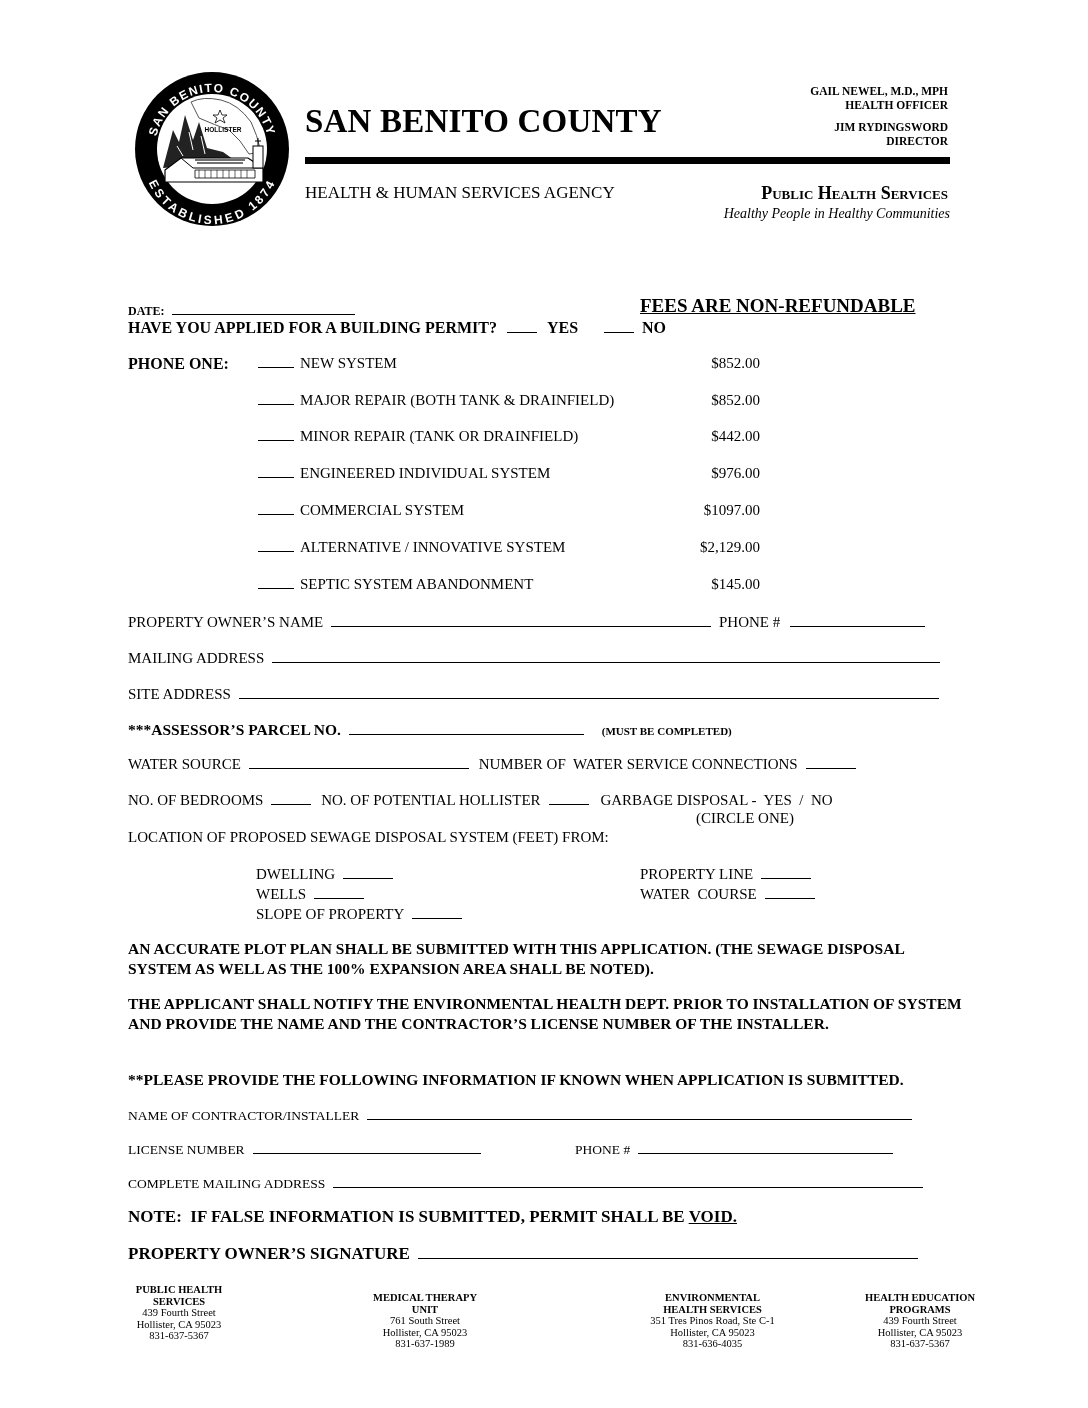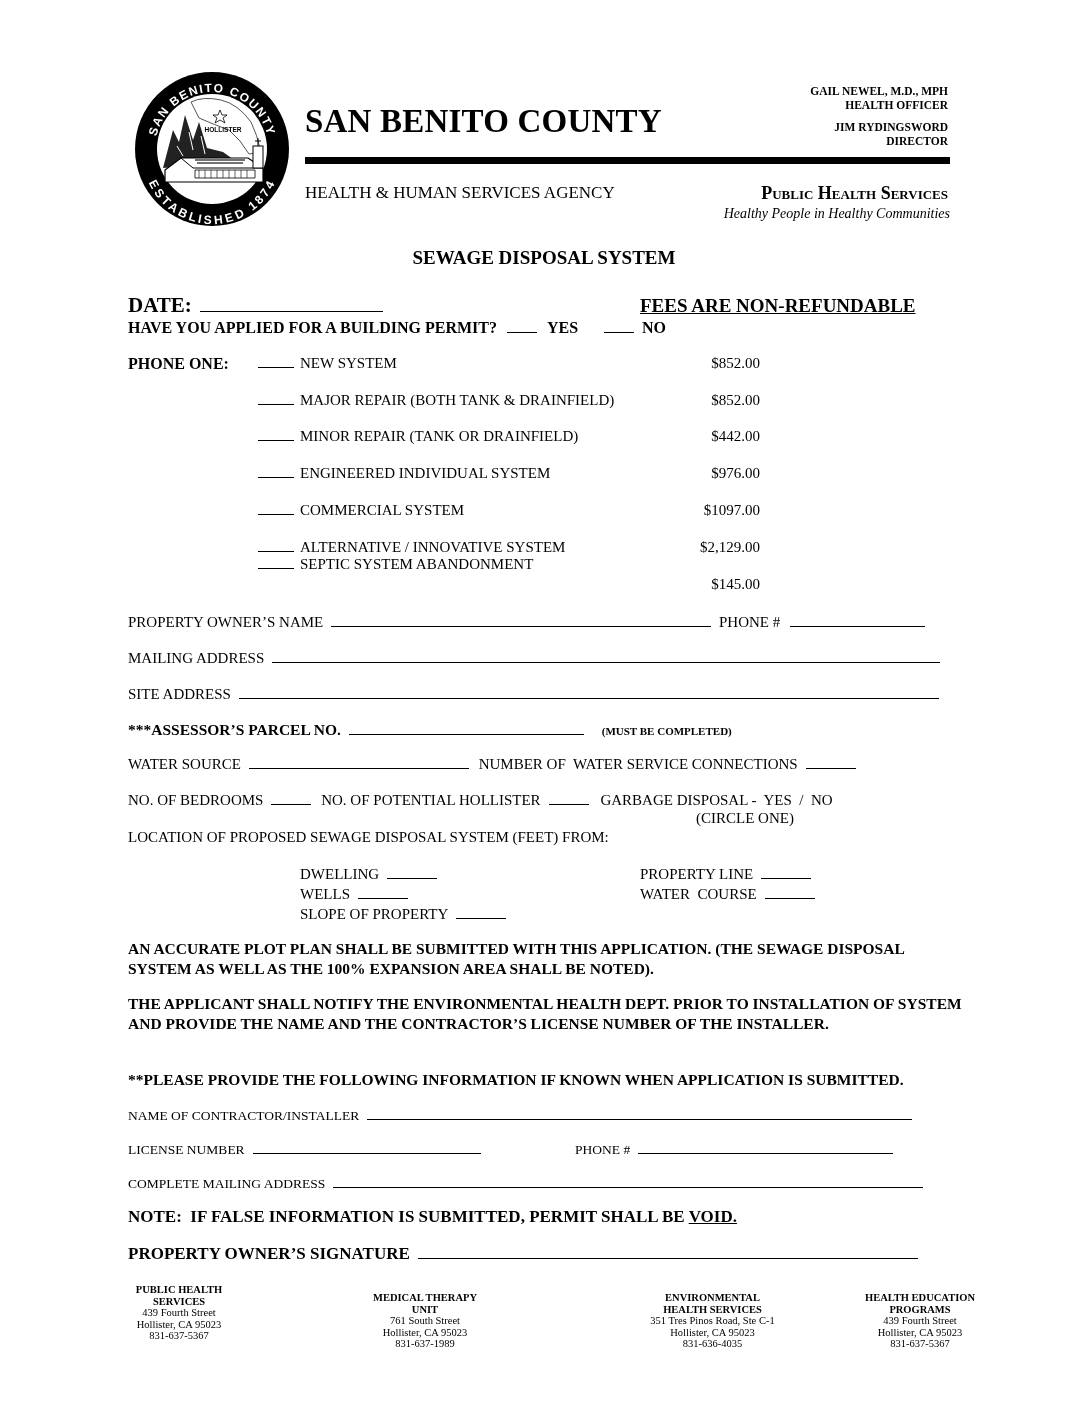--- a/index.html
+++ b/index.html
@@ -80,24 +80,23 @@
   <div>GAIL NEWEL, M.D., MPH</div>
   <div>HEALTH OFFICER</div>
   <div class="gap"></div>
   <div>JIM RYDINGSWORD</div>
   <div>DIRECTOR</div>
 </div>
 <div id="phs" class="abs">Public Health Services</div>
 <div id="tagline" class="abs">Healthy People in Healthy Communities</div>
 
 <div id="form-title" class="abs">
-  <div>SEWAGE DISPOSAL SYSTEM</div>
-</div>
-
-<div class="field b" style="left:128px; top:293px; font-size:21px;">
+</div>
+
+<div class="field b" style="left:128px; top:300px; font-size:12px;">
   <span>DATE:</span><span class="line" style="width:183px;"></span>
 </div>
 <div class="abs b" style="left:640px; top:295px; font-size:19px; text-decoration:underline;">FEES ARE NON-REFUNDABLE</div>
 
 <div class="field b" style="left:128px; top:318px; font-size:16px;">
   <span>HAVE YOU APPLIED FOR A BUILDING PERMIT?</span>
   <span class="line" style="width:30px; margin-left:6px;"></span>
   <span style="margin-left:6px;text-align:center;">YES</span>
   <span class="line" style="width:30px; margin-left:22px;"></span>
   <span style="margin-left:4px;">NO</span>
@@ -116,21 +115,21 @@
 
 <div class="check-row" style="top:465px;"><span class="blank"></span><span>ENGINEERED INDIVIDUAL SYSTEM</span></div>
 <div class="check-fee" style="top:465px;">$976.00</div>
 
 <div class="check-row" style="top:502px;"><span class="blank"></span><span>COMMERCIAL SYSTEM</span></div>
 <div class="check-fee" style="top:502px;">$1097.00</div>
 
 <div class="check-row" style="top:539px;"><span class="blank"></span><span>ALTERNATIVE / INNOVATIVE SYSTEM</span></div>
 <div class="check-fee" style="top:539px;">$2,129.00</div>
 
-<div class="check-row" style="top:556px;"><span class="blank"></span><span>SEPTIC SYSTEM ABANDONMENT</span></div>
+<div class="check-row" style="top:576px;"><span class="blank"></span><span>SEPTIC SYSTEM ABANDONMENT</span></div>
 <div class="check-fee" style="top:576px;">$145.00</div>
 
 <div class="field" style="left:128px; top:612px;">
   <span>PROPERTY OWNER’S NAME</span><span class="line" style="width:380px;"></span>
   <span style="margin-left:4px;">PHONE #</span><span class="line" style="width:135px; margin-left:10px;"></span>
 </div>
 
 <div class="field" style="left:128px; top:648px;">
   <span>MAILING ADDRESS</span><span class="line" style="width:668px;"></span>
 </div>
@@ -151,21 +150,21 @@
 
 <div class="field" style="left:128px; top:790px;">
   <span>NO. OF BEDROOMS</span><span class="line" style="width:40px;"></span>
   <span style="margin-left:6px;">NO. OF POTENTIAL HOLLISTER</span><span class="line" style="width:40px;"></span>
   <span style="margin-left:8px; white-space:pre;">GARBAGE DISPOSAL -  YES  /  NO</span>
 </div>
 <div class="field" style="left:696px; top:810px;">(CIRCLE ONE)</div>
 
 <div class="field" style="left:128px; top:829px;">LOCATION OF PROPOSED SEWAGE DISPOSAL SYSTEM (FEET) FROM:</div>
 
-<div class="field" style="left:256px; top:864px; line-height:20px;margin-left:44px;">
+<div class="field" style="left:256px; top:864px; line-height:20px;">
   <div><span>DWELLING</span><span class="line" style="width:50px;"></span></div>
   <div><span>WELLS</span><span class="line" style="width:50px;"></span></div>
   <div><span>SLOPE OF PROPERTY</span><span class="line" style="width:50px;"></span></div>
 </div>
 <div class="field" style="left:640px; top:864px; line-height:20px;">
   <div><span>PROPERTY LINE</span><span class="line" style="width:50px;"></span></div>
   <div><span style="white-space:pre;">WATER  COURSE</span><span class="line" style="width:50px;"></span></div>
 </div>
 
 <div class="para" style="top:939px;"><span>AN ACCURATE PLOT PLAN SHALL BE SUBMITTED WITH THIS APPLICATION.  (THE SEWAGE DISPOSAL SYSTEM AS WELL AS THE 100% EXPANSION AREA SHALL BE NOTED).</span></div>

